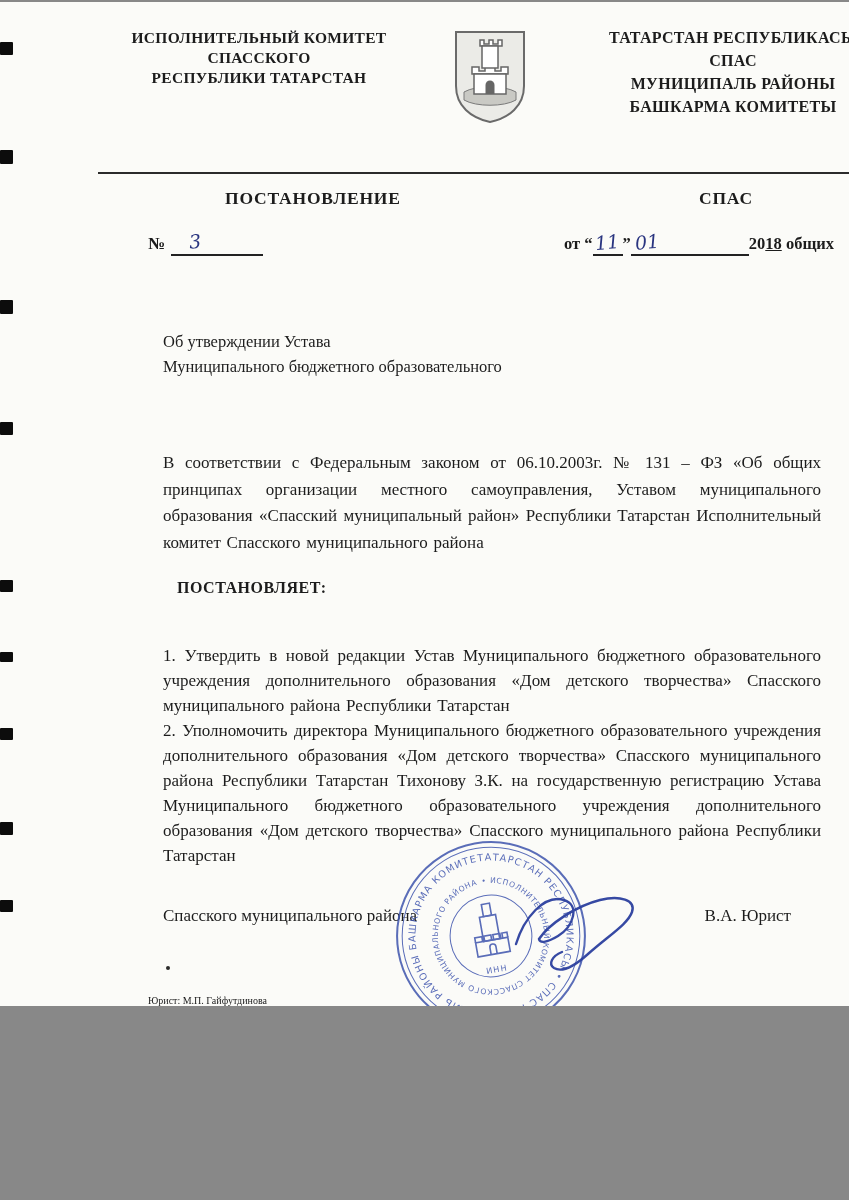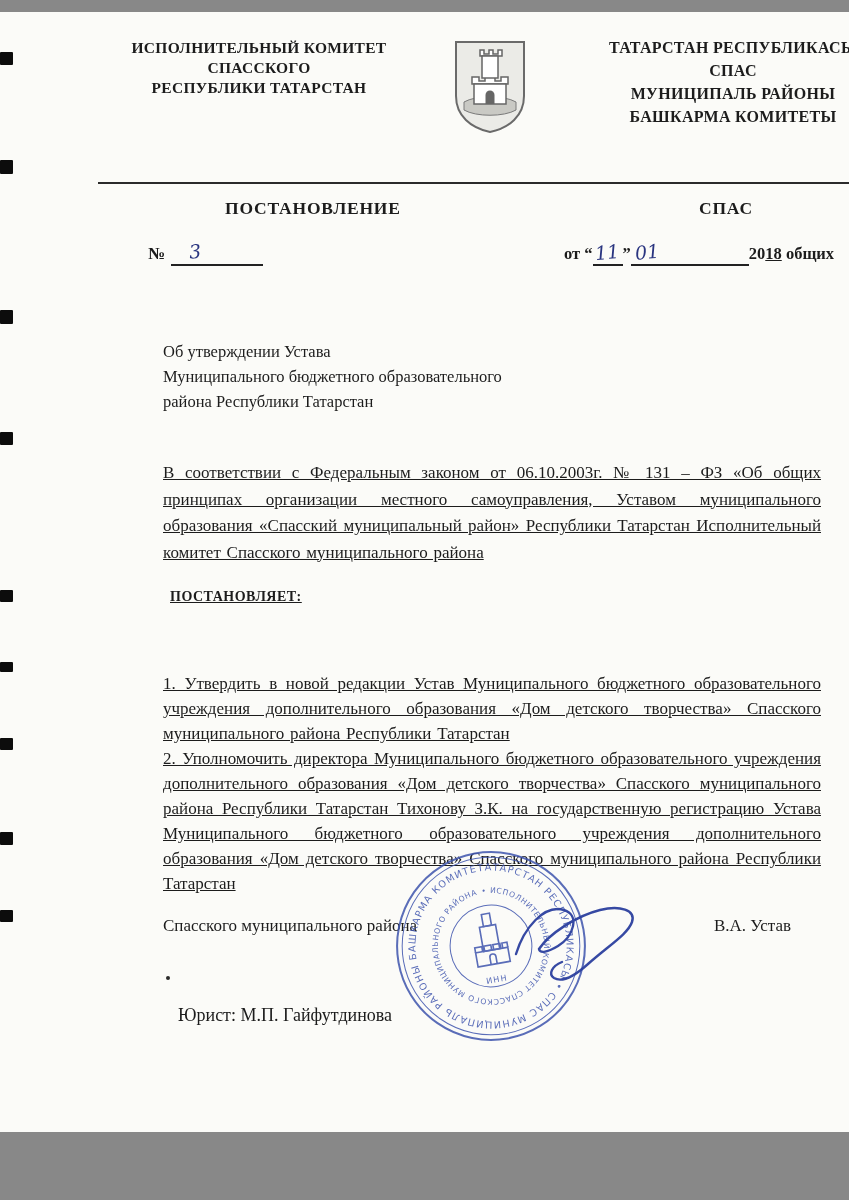--- a/index.html
+++ b/index.html
@@ -1,17 +1,17 @@
 <!DOCTYPE html>
 <html><head>
 <meta charset="utf-8">
 <style>
   html,body { margin:0; padding:0; background:#888; }
   .page {
-    position:relative; width:849px; height:1120px; margin:12px auto;
+    position:relative; width:849px; height:1004px; margin:2px auto;
     background:#fbfbf8; overflow:hidden; color:#1c1c1c;
     font-family:"Liberation Serif","DejaVu Serif",serif;
   }
   
   .artifact { position:absolute; left:0; width:13px; background:#0c0c0c; border-radius:1px; }
   .dot { position:absolute; width:4px; height:4px; background:#2a2a2a; border-radius:50%; }
 
   
   .org { position:absolute; text-align:center; font-weight:bold; }
   .org-left  { top:26px; left:98px;  width:322px; font-size:15.5px; line-height:20px; letter-spacing:0.3px; }
@@ -36,34 +36,34 @@
   .month-blank .hw { padding-left:4px; }
   .u { text-decoration:underline; }
 
   .hw {
     font-family:"DejaVu Serif",serif; font-style:italic; font-weight:400;
     color:#2a3580; font-size:19px; display:inline-block; transform:rotate(-6deg);
   }
 
   .subject { position:absolute; top:327px; left:163px; width:460px; font-size:16.5px; line-height:25px; }
 
-  .just { text-align:justify; -moz-text-align-last:left; text-align-last:left; word-spacing:1.5px;text-decoration:underline; }
+  .just { text-align:justify; -moz-text-align-last:left; text-align-last:left; word-spacing:1.5px; }
 
   .preamble { position:absolute; top:448px; left:163px; width:658px; margin:0; font-size:17px; line-height:26.5px; }
 
-  .resolves { position:absolute; top:577px; left:170px; font-weight:bold; font-size:14px; letter-spacing:0.5px;text-decoration:underline; }
+  .resolves { position:absolute; top:577px; left:177px; font-weight:bold; font-size:16px; letter-spacing:0.5px; }
 
-  .items { position:absolute; top:659px; left:163px; width:658px; font-size:17px; line-height:25px; }
+  .items { position:absolute; top:641px; left:163px; width:658px; font-size:17px; line-height:25px; }
   .items p { margin:0; }
 
   .sigblock { position:absolute; top:901px; left:163px; width:658px; font-size:17px; line-height:26px; }
   .sig-row { display:flex; }
   .sig-name { margin-left:auto; margin-right:30px; }
 
-  .lawyer { position:absolute; top:993px; left:178px; font-size:18px; }
+  .lawyer { position:absolute; top:993px; left:148px; font-size:10px; }
 
   
   .stamp { position:absolute; top:836px; left:393px; width:196px; height:196px; opacity:0.85; transform:rotate(-10deg); }
   .stamp svg { width:100%; height:100%; }
   .sc { fill:none; stroke:#3f55ae; stroke-width:2; }
   .sc.thin { stroke-width:1; }
   .ring-text { font-family:"DejaVu Sans",sans-serif; font-size:9.5px; fill:#3f55ae; letter-spacing:1px; }
   .ring-text.small { font-size:7.5px; letter-spacing:0.6px; }
   .stamp-shape { fill:none; stroke:#3f55ae; stroke-width:1.6; }
   .inn { font-family:"DejaVu Sans",sans-serif; font-size:8px; fill:#3f55ae; text-anchor:middle; letter-spacing:1px; }
@@ -129,36 +129,35 @@
   </div>
 
   <div class="date-block">
     <span>от</span>
     <span>“</span><span class="blank day-blank"><span class="hw">11</span></span><span>”</span><span class="blank month-blank"><span class="hw">01</span></span><span>20</span><span class="u">18</span><span> общих</span>
   </div>
 
   <div class="subject">
     <div>Об утверждении Устава</div>
     <div>Муниципального  бюджетного образовательного</div>
-    <div>района Республики Татарстан</div>
   </div>
 
   <p class="preamble just">В соответствии с Федеральным законом от 06.10.2003г. № 131 – ФЗ  «Об общих принципах организации местного самоуправления, Уставом муниципального образования «Спасский муниципальный район» Республики Татарстан Исполнительный комитет Спасского муниципального района</p>
 
   <div class="resolves">ПОСТАНОВЛЯЕТ:</div>
 
   <div class="items">
     <p class="just">1. Утвердить в новой редакции Устав Муниципального бюджетного образовательного учреждения дополнительного образования «Дом детского творчества»  Спасского муниципального района Республики Татарстан</p>
     <p class="just">2.  Уполномочить  директора  Муниципального  бюджетного образовательного учреждения дополнительного образования «Дом детского творчества»  Спасского муниципального района Республики Татарстан Тихонову З.К.  на государственную регистрацию Устава  Муниципального бюджетного образовательного учреждения дополнительного образования «Дом детского творчества»  Спасского муниципального района Республики Татарстан</p>
   </div>
 
   <div class="sigblock">
     <div class="sig-row">
       <span>Спасского муниципального района</span>
-      <span class="sig-name">В.А. Устав</span>
+      <span class="sig-name">В.А. Юрист</span>
     </div>
   </div>
 
   <div class="lawyer">Юрист: М.П. Гайфутдинова</div>
 
   <div class="stamp">
     <svg viewBox="0 0 192 192">
       <defs>
         <path id="ringOuter" d="M96,22 a74,74 0 1,1 -0.02,0" fill="none"></path>
         <path id="ringInner" d="M96,44 a52,52 0 1,1 -0.02,0" fill="none"></path>

